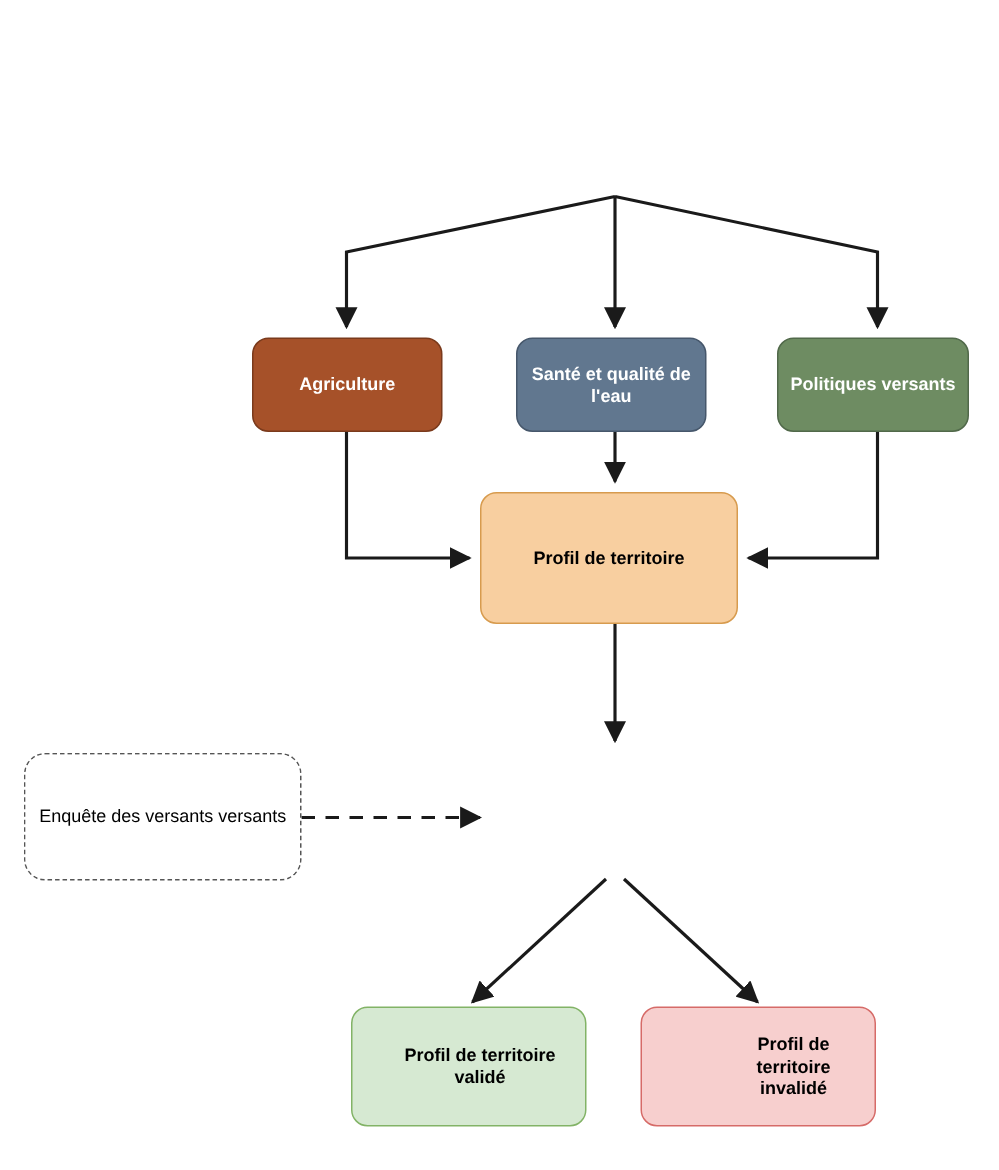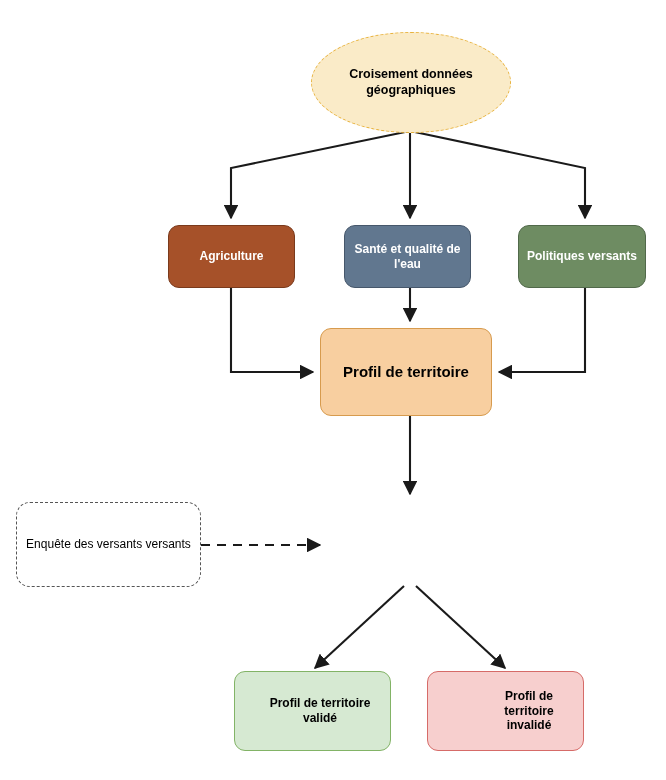--- a/index.html
+++ b/index.html
@@ -24,21 +24,21 @@
     font-weight:bold;font-size:12.5px;color:#000;
   }
 
   
   .n-box{border-radius:11px;font-weight:bold;font-size:12px;}
   .n-agriculture{background:#A65129;border:1.3px solid #7A3A1C;color:#ffffff;}
   .n-sante{background:#61778F;border:1.3px solid #46576B;color:#ffffff;}
   .n-politiques{background:#6E8C62;border:1.3px solid #51694A;color:#ffffff;}
 
   
-  .n-profil{background:#F8CFA0;border:1.3px solid #D79B4E;color:#000;border-radius:11px;font-weight:bold;font-size:15px;}
+  .n-profil{background:#F8CFA0;border:1.3px solid #D79B4E;color:#000;border-radius:11px;font-weight:bold;font-size:12px;}
   .n-dynamique{background:#A9DEE2;border:1.3px solid #3F9CA6;color:#000;border-radius:11px;font-weight:bold;font-size:12px;}
   .n-valide{background:#D6E9D2;border:1.3px solid #82B366;color:#000;border-radius:11px;font-weight:bold;font-size:12px;}
   .n-invalide{background:#F7CFCE;border:1.3px solid #D66B68;color:#000;border-radius:11px;font-weight:bold;font-size:12px;padding-left:47px;}
 
   
   .n-note{
     background:#ffffff;border:1.3px dashed #555;border-radius:14px;
     font-weight:normal;font-size:12px;color:#000;
   }
 </style>
@@ -71,23 +71,20 @@
       <path d="M 410 416 L 410 494"></path>
 
       <path d="M 404 586 L 315 668"></path>
 
       <path d="M 416 586 L 505 668"></path>
     </g>
 
     <path d="M 201 545 L 320 545" fill="none" stroke="#1A1A1A" stroke-width="2.1" stroke-dasharray="9 7" marker-end="url(#ah)"></path>
   </svg>
 
-  <div class="node n-ellipse" style="left:311px;top:32px;width:200px;height:101px;">
-    <span class="lbl">Croisement données géographiques</span>
-  </div>
 
   <div class="node n-box n-sante" style="left:344px;top:225px;width:127px;height:63px;">
     <span class="lbl">Santé et qualité de l'eau</span>
   </div>
 
   <div class="node n-box n-agriculture" style="left:168px;top:225px;width:127px;height:63px;">
     <span class="lbl">Agriculture</span>
   </div>
 
   <div class="node n-box n-politiques" style="left:518px;top:225px;width:128px;height:63px;">

